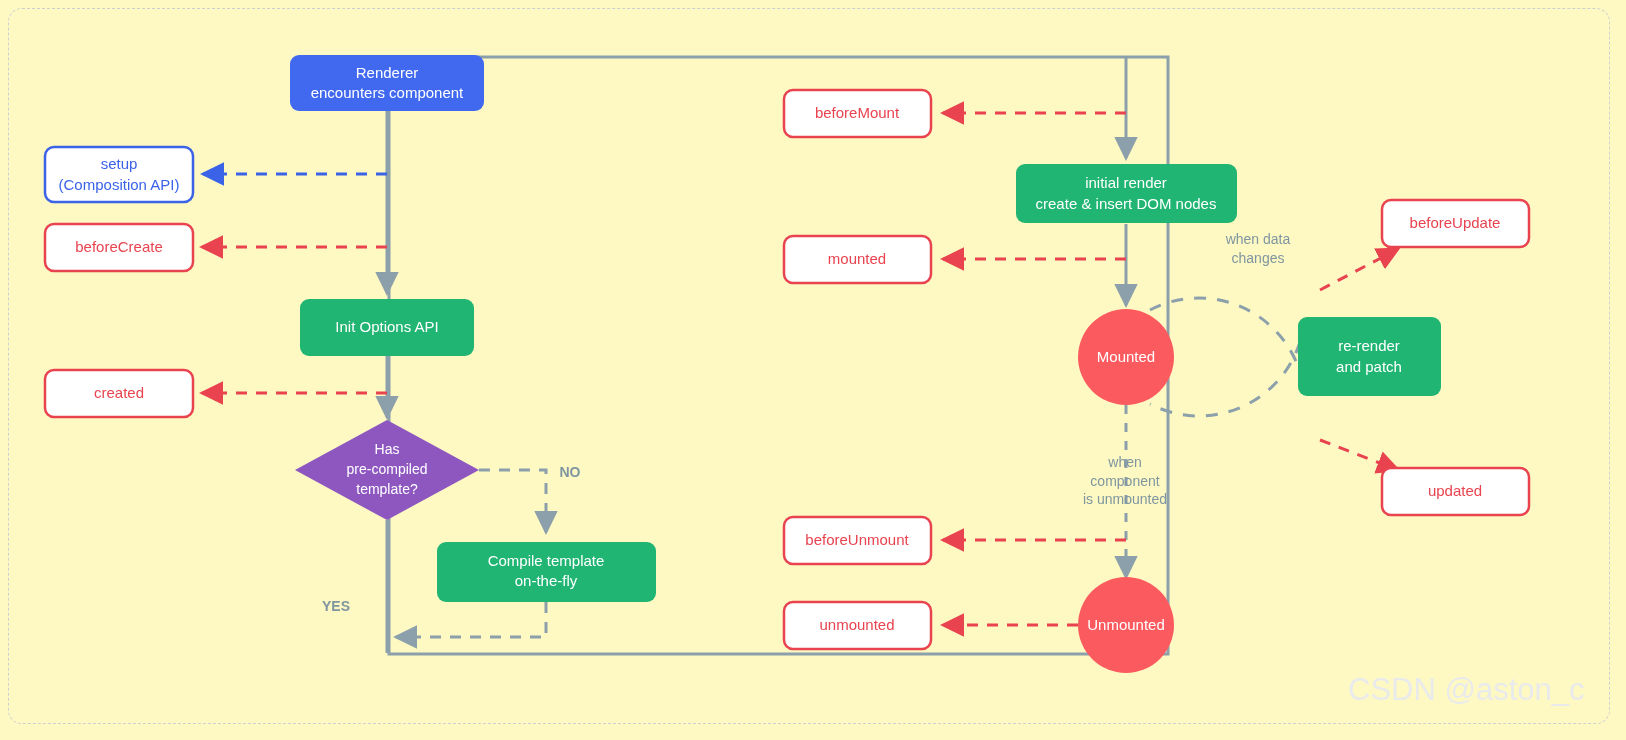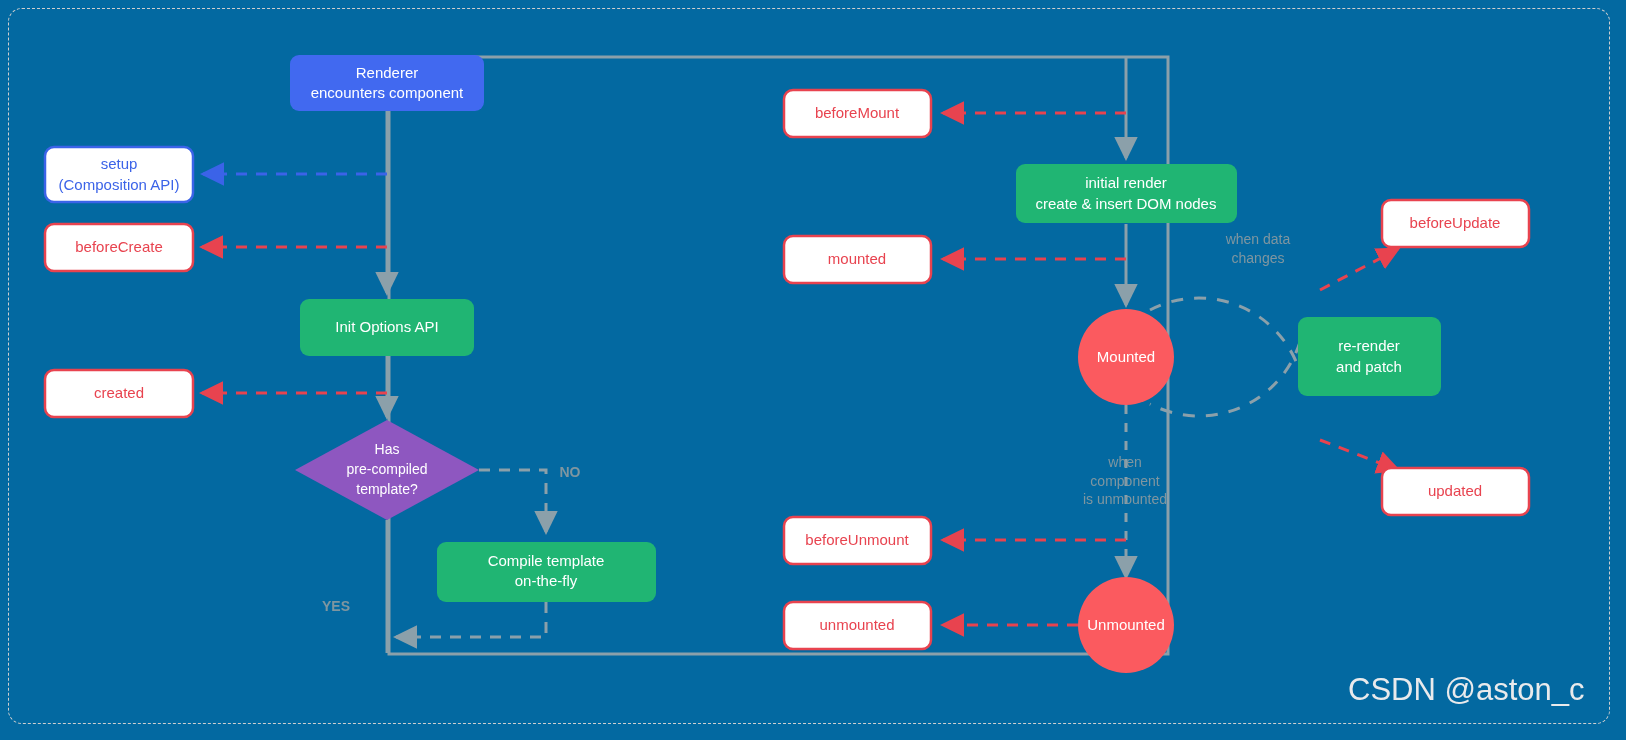--- a/index.html
+++ b/index.html
@@ -1,18 +1,18 @@
 <!DOCTYPE html>
 <html><head>
 <meta charset="utf-8">
 <style>
   html,body{margin:0;padding:0;background:#ffffff;}
   body{width:1626px;height:740px;overflow:hidden;
        font-family:"Liberation Sans","DejaVu Sans",sans-serif;}
-  #stage{position:relative;width:1626px;height:740px;background:#0369a1;}
+  #stage{position:relative;width:1626px;height:740px;background:#fef9c3;}
   #frame{position:absolute;left:8px;top:8px;width:1602px;height:716px;
          border:1.5px dashed #cfcfcf;border-radius:14px;box-sizing:border-box;
          pointer-events:none;}
   svg#diagram{position:absolute;left:0;top:0;width:1626px;height:740px;}
   .nodetext{font-family:"Liberation Sans","DejaVu Sans",sans-serif;
             text-anchor:middle;dominant-baseline:middle;}
   .t-white{fill:#ffffff;font-size:15px;}
   .t-red{fill:#e8434f;font-size:15px;}
   .t-blue{fill:#3b63e8;font-size:15px;}
   .t-gray{fill:#7f96a0;font-size:14px;}

